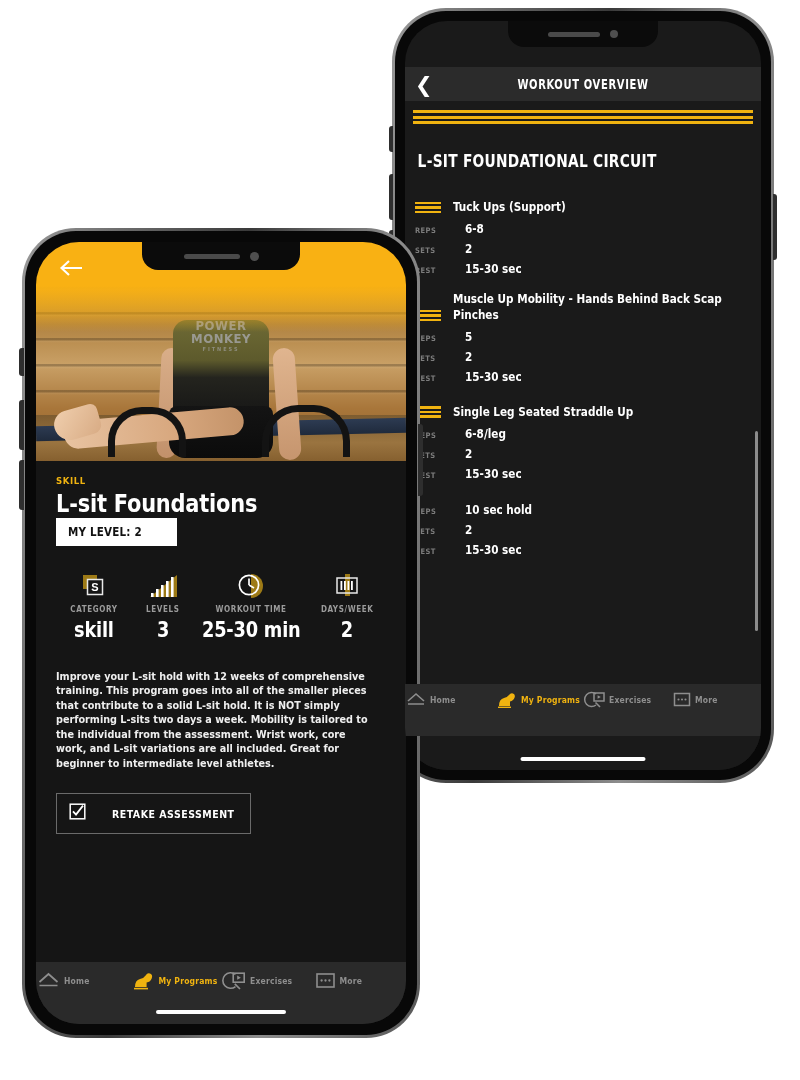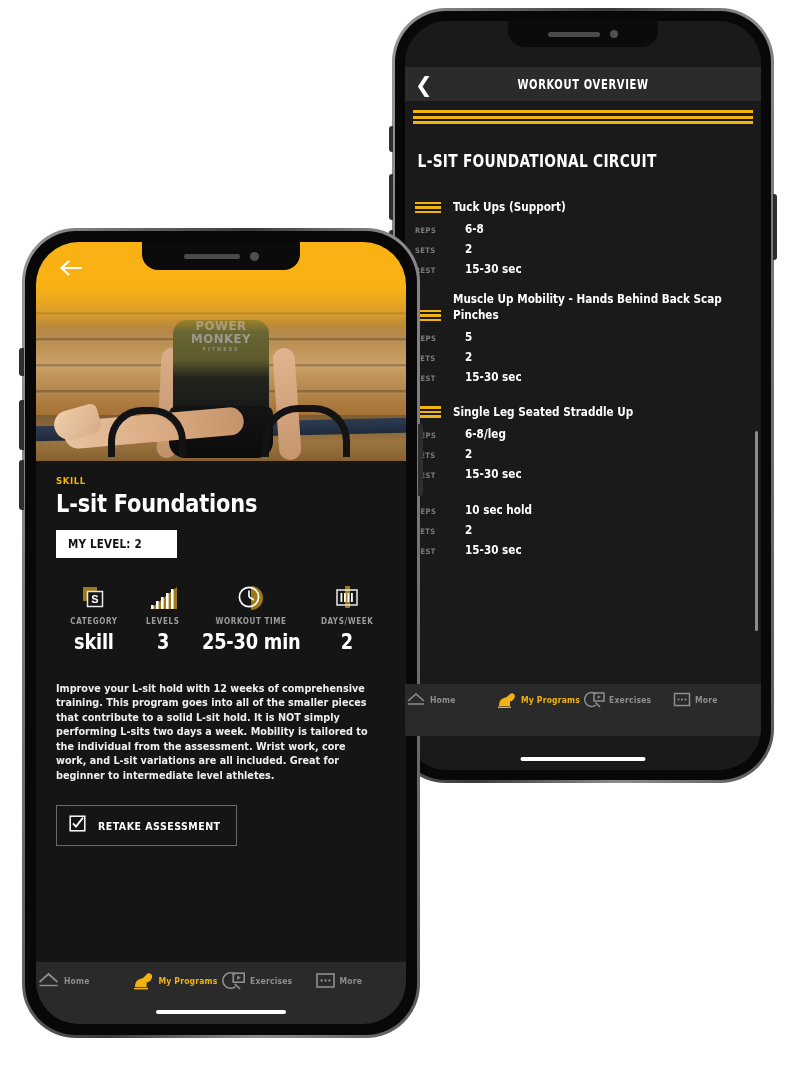--- a/index.html
+++ b/index.html
@@ -144,34 +144,34 @@
       color:#a3a3a3; font-size:13px; font-weight:bold; line-height:0.98; opacity:0.85;
       font-family:"DejaVu Sans Condensed","Liberation Sans",sans-serif; letter-spacing:0.5px; }
   .hero .tee-txt small { display:block; font-size:5.5px; letter-spacing:2px; opacity:0.8; margin-top:2px;}
   .hero .backarrow { position:absolute; left:22px; top:16px; z-index:5; }
 
   .front-body { padding: 14px 20px 0 20px; background:#151515; }
   .kicker { color:#F0B310; font-size:9.5px; font-weight:bold; letter-spacing:0.6px;
       font-family:"DejaVu Sans Condensed","Liberation Sans",sans-serif; text-transform:uppercase; }
   .prog-title { color:#fff; font-size:25px; font-weight:bold; margin-top:3px; letter-spacing:-0.2px;
       font-family:"DejaVu Sans Condensed","Liberation Sans",sans-serif; transform:scaleX(0.93); transform-origin:left center;}
-  .level-badge { margin-top:12px; background:#fff; color:#111; display:inline-block;
+  .level-badge { margin-top:0; background:#fff; color:#111; display:inline-block;
       padding:7px 14px 7px 12px; font-size:11.5px; font-weight:bold; min-width:121px;
       font-family:"DejaVu Sans Condensed","Liberation Sans",sans-serif; letter-spacing:0.2px; }
 
   .stats { display:flex; margin-top:26px; }
   .stat { text-align:center; }
   .stat .ico { height:28px; display:flex; align-items:center; justify-content:center; }
   .stat .cap { color:#9b9b9b; font-size:8px; font-weight:bold; letter-spacing:0.6px; margin-top:5px;
       font-family:"DejaVu Sans Condensed","Liberation Sans",sans-serif; text-transform:uppercase;}
   .stat .val { color:#fff; font-size:21px; font-weight:bold; margin-top:4px; letter-spacing:-0.2px;
       font-family:"DejaVu Sans Condensed","Liberation Sans",sans-serif; transform:scaleX(0.94);}
   .desc { color:#efefef; font-size:11.3px; line-height:1.28; margin-top:28px; font-weight:bold;
       font-family:"DejaVu Sans Condensed","Liberation Sans",sans-serif; transform:scaleX(0.95); transform-origin:left center;}
-  .retake { margin-top:22px; border:1.5px solid #6a6a6a; display:inline-flex; align-items:center; gap:12px;
+  .retake { margin-top:22px; border:1.5px solid #6a6a6a; display:inline-flex; align-items:center; gap:26px;
       padding:9px 16px 9px 12px; }
   .retake .t { color:#fff; font-size:10.5px; font-weight:bold; letter-spacing:0.5px;
       font-family:"DejaVu Sans Condensed","Liberation Sans",sans-serif; text-transform:uppercase;}
 
   .front-tabbar { position:absolute; left:0; right:0; bottom:0; height:62px; padding-top:9px; z-index:30;}
   .rear-tabbar { position:absolute; left:0; right:0; bottom:34px; height:52px; padding-top:7px; z-index:30;}
   .shadow-under { position:absolute; border-radius:54px; filter: blur(13px); background: rgba(0,0,0,0.30); z-index:-1;}
 </style>
 </head>
 <body>

